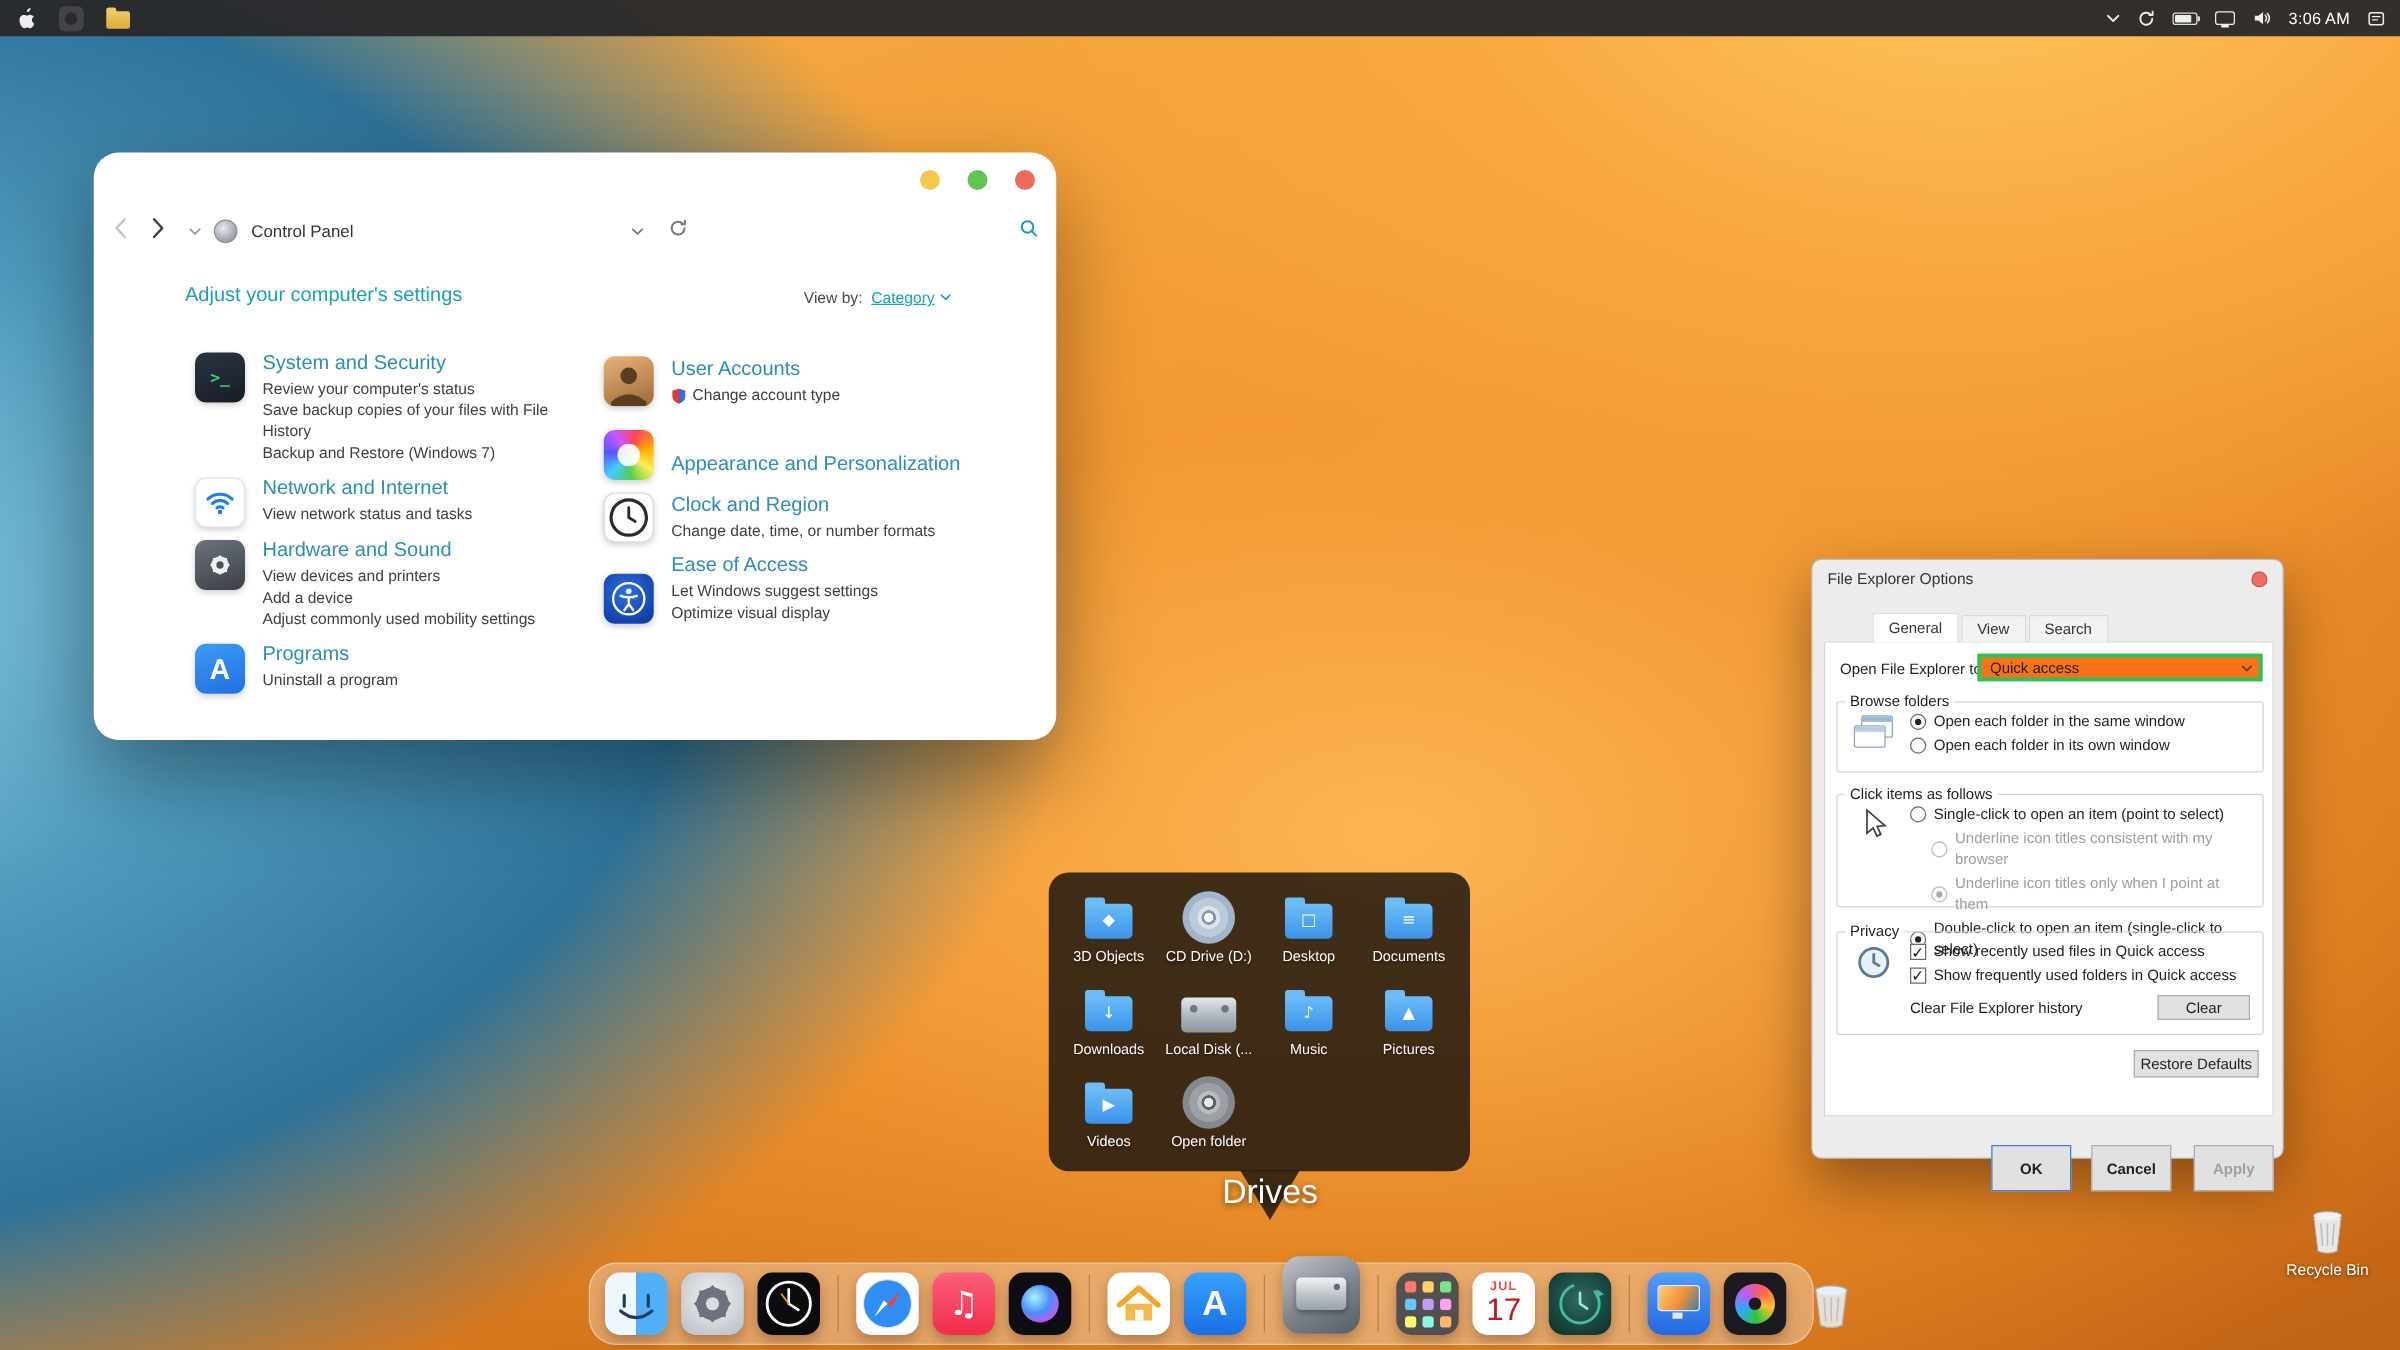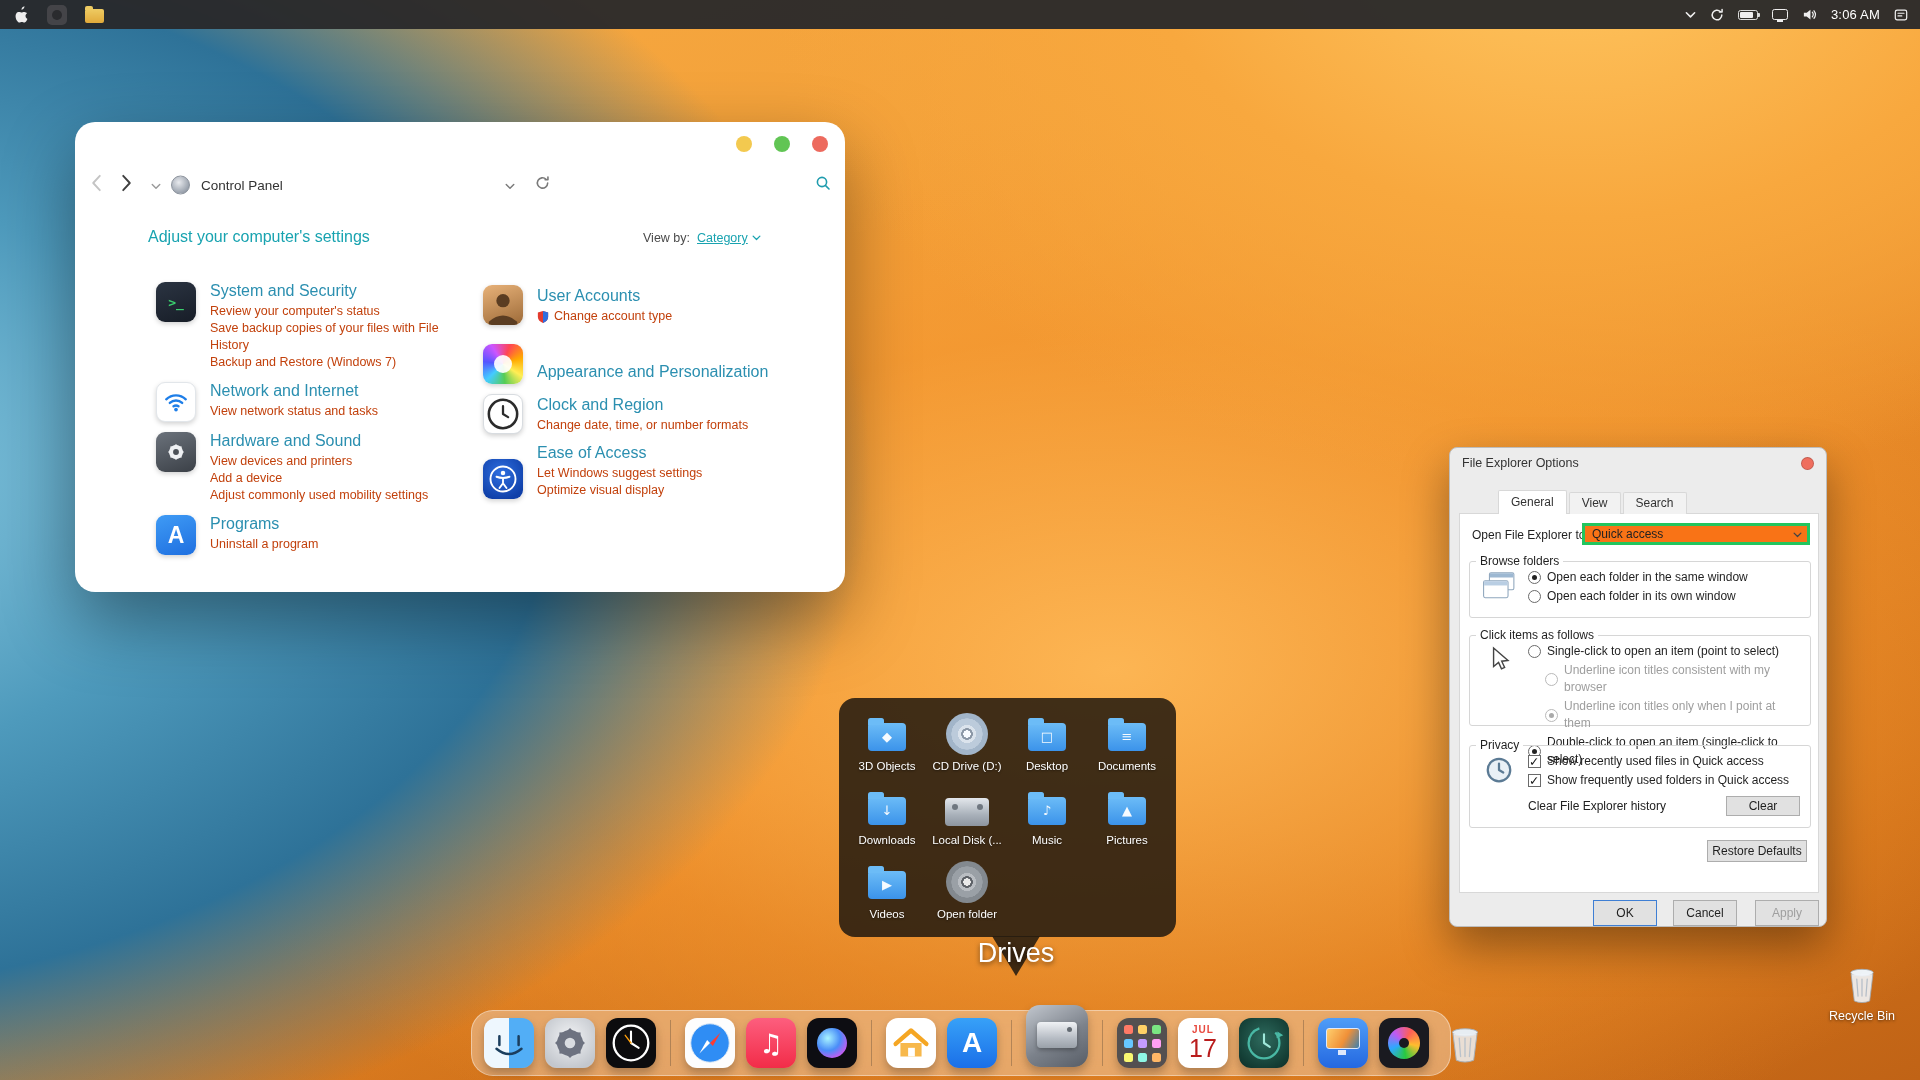--- a/index.html
+++ b/index.html
@@ -52,21 +52,21 @@
   .tb-search{ left:auto; right:14px; color:#1f9cae;}
   .cp-heading{ position:absolute; left:73px; top:106px; font-size:16px; color:#18a3b0;}
   .cp-viewby{ position:absolute; left:568px; top:109px; display:flex; align-items:center; gap:7px; font-size:12.5px;}
   .cp-viewby .lbl{ color:#4a4a4a;}
   .cp-viewby .val{ color:#18a3b0; display:flex; align-items:center; gap:4px; cursor:default;text-decoration:underline;}
   .cat{ position:absolute; display:flex; gap:14px;}
   .cat.l{ left:81px; width:300px;}
   .cat.r{ left:408px; width:345px;align-items:flex-end;}
   .cat-icon{ width:40px; height:40px; border-radius:9px; flex:none; display:flex; align-items:center; justify-content:center; box-shadow:0 2px 5px rgba(0,0,0,.18);}
   .cat-title{ display:block; font-size:16px; color:#2b8fb0; text-decoration:none; margin-bottom:3px; cursor:pointer;}
-  .cat-link{ display:block; font-size:12.5px; line-height:17px; color:#c2410c; text-decoration:none; cursor:pointer;}
+  .cat-link{ display:block; font-size:12.5px; line-height:17px; color:#404040; text-decoration:none; cursor:pointer;}
   .cat-link.shielded{ display:flex; align-items:center; gap:5px;}
   .ic-security{ background:linear-gradient(160deg,#2b3442,#171d27);}
   .ic-security span{ font-family:"DejaVu Sans Mono",monospace; font-size:13px; color:#3bd06e; font-weight:bold;}
   .ic-network{ background:#fff; border:1px solid #e2e6ea;}
   .ic-hardware{ background:linear-gradient(160deg,#6b727b,#3b4047);}
   .ic-programs{ background:linear-gradient(160deg,#3f9bf5,#1e6fe0);}
   .ic-programs span{ color:#fff; font-size:23px; font-weight:bold;}
   .ic-user{ background:linear-gradient(160deg,#e8b279,#9c6a38); overflow:hidden;}
   .ic-appearance{ background:conic-gradient(from 20deg,#f45,#fa0,#fe5,#5c5,#4cf,#55f,#c5f,#f45); position:relative;}
   .ic-appearance::after{ content:""; position:absolute; inset:11px; border-radius:50%; background:rgba(255,255,255,.92);}
@@ -102,21 +102,21 @@
   .rb.on::after{ content:""; position:absolute; inset:3px; border-radius:50%; background:#222;}
   .opt.dis .rb{ border-color:#b9b9b9;}
   .opt.dis .rb.on::after{ background:#aaa;}
   .cb{ width:13px; height:13px; border:1px solid #6a6a6a; background:#fff; position:relative; flex:none;}
   .cb.on::after{ content:"\2713"; font-family:"DejaVu Sans",sans-serif; position:absolute; left:0; top:-3px; font-size:12.5px; font-weight:bold; color:#111;}
   .clear-row{ display:flex; align-items:center; margin-top:5px; padding-right:4px;}
   .btn{ background:#e1e1e1; border:1px solid #adadad; font-size:12px; color:#1f1f1f;
     display:flex; align-items:center; justify-content:center; cursor:pointer; font-family:inherit;}
   .btn-clear{ margin-left:auto; width:74px; height:20px;}
   .btn-restore{ position:absolute; right:11px; top:326px; width:100px; height:22px;}
-  .feo-btn{ position:absolute; top:452px; width:64px; height:26px;}
+  .feo-btn{ position:absolute; top:468px; width:64px; height:37px;font-weight:bold;}
   .feo-ok{ left:143px; border-color:#3f7fd4;}
   .feo-cancel{ left:223px;}
   .feo-apply{ left:305px; color:#9f9f9f; cursor:default;}
 
   
   .drives-pop{ position:absolute; left:839px; top:698px; width:337px; height:239px;
     background:rgba(38,27,16,0.88); border-radius:16px; z-index:15;
     display:flex; flex-wrap:wrap; align-content:flex-start; padding:12px 8px 0;}
   .dcell{ width:80px; height:74px; display:flex; flex-direction:column; align-items:center; cursor:pointer;}
   .dcell .ibox{ height:48px; display:flex; align-items:center; justify-content:center;}

